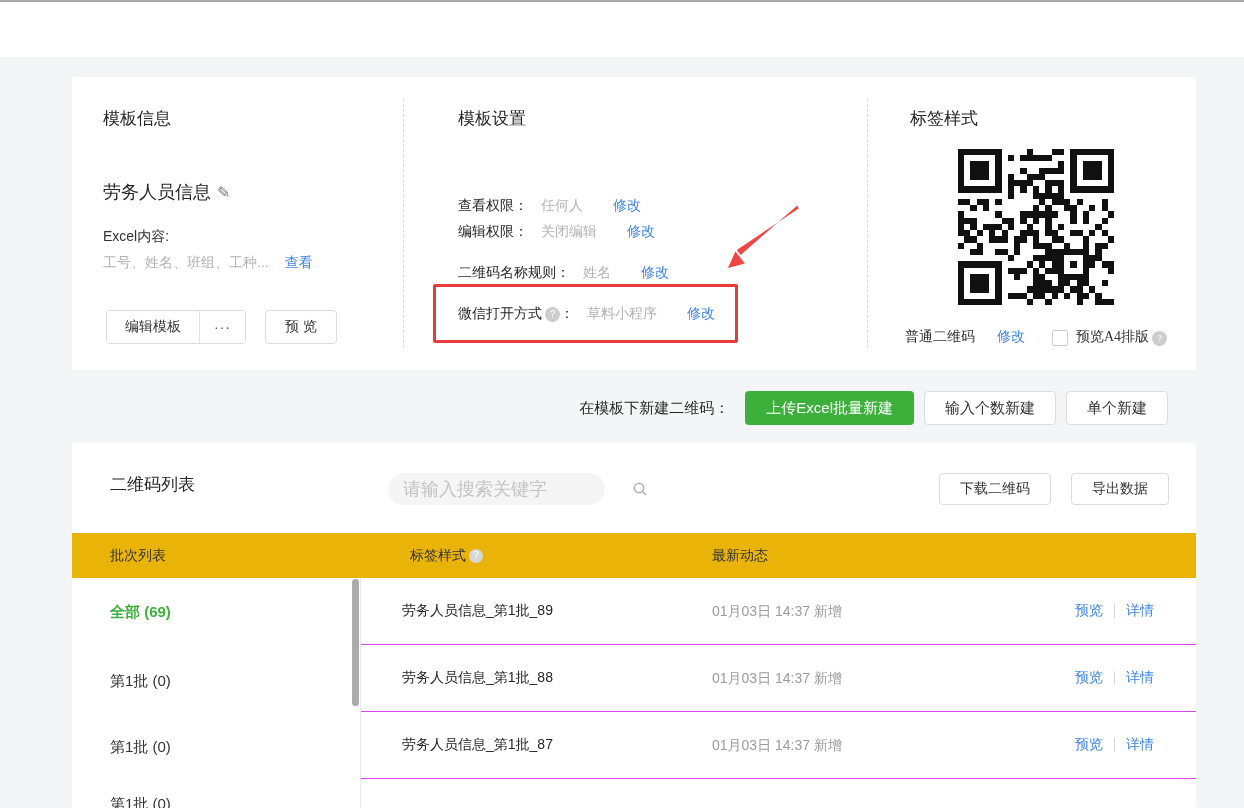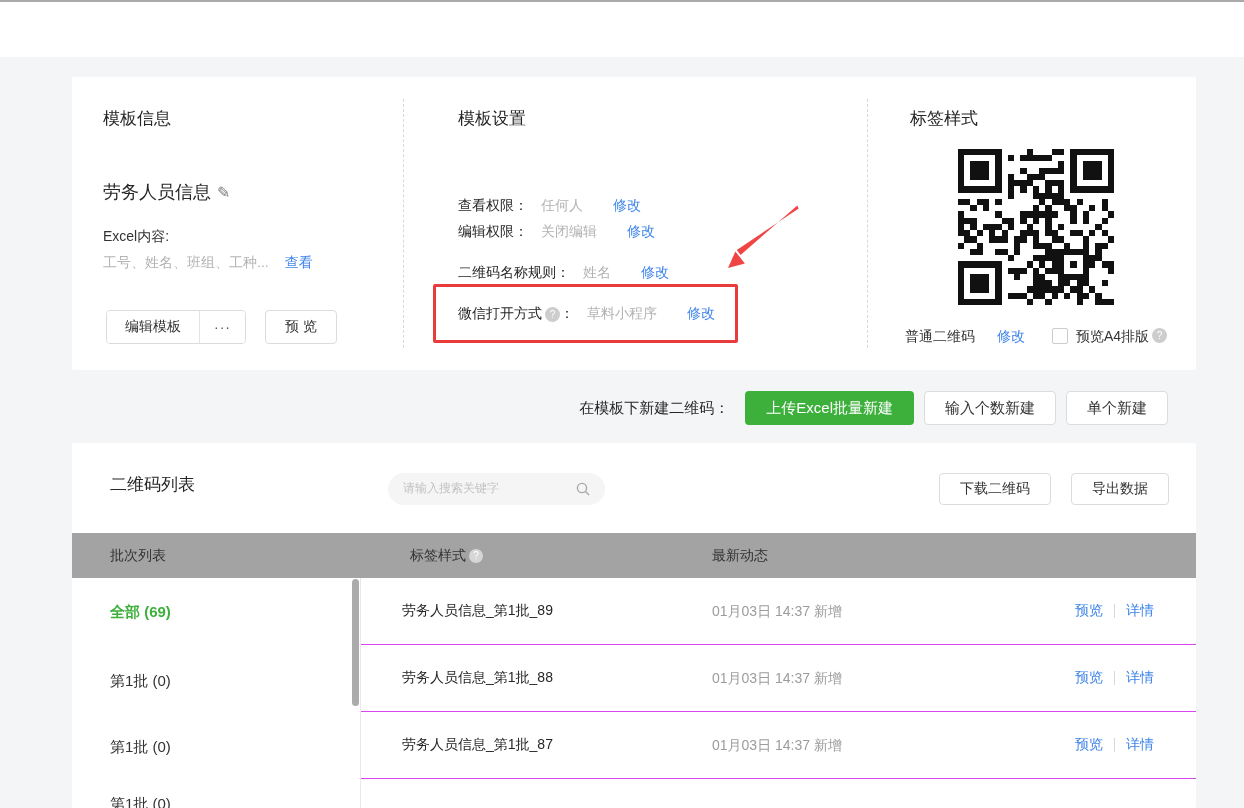--- a/index.html
+++ b/index.html
@@ -33,45 +33,45 @@
 
   
   .set-row { position:absolute; left:386px; height:20px; display:flex; align-items:center; white-space:nowrap; }
   .set-row .lbl { color:#262626; }
   .set-row .val { color:#b3b3b3; margin-left:13px; }
   .set-row .act { color:#3e84e9; margin-left:30px; cursor:pointer; }
   .help { display:inline-flex; align-items:center; justify-content:center; width:15px; height:15px; border-radius:50%; background:#cdcdcd; color:#fff; font-size:10px; margin-left:3px; cursor:pointer; flex:none; }
 
   
   .qr-box { position:absolute; left:878px; top:64px; width:172px; height:172px; background:#fff; display:flex; align-items:center; justify-content:center; }
-  .label-row { position:absolute; left:833px; top:251px; display:flex; align-items:flex-start; white-space:nowrap; }
+  .label-row { position:absolute; left:833px; top:251px; display:flex; align-items:flex-end; white-space:nowrap;font-family:Liberation Serif, serif; }
   .label-row .type { color:#333; }
   .label-row .modify { color:#3e84e9; margin-left:22px; cursor:pointer; }
   .checkbox { width:16px; height:16px; border:1px solid #ccc; border-radius:2px; background:#fff; margin-left:27px; cursor:pointer; flex:none; }
   .label-row .a4 { color:#333; margin-left:8px; }
 
   
   .red-box { position:absolute; left:433px; top:284px; width:305px; height:59px; border:3px solid #e83b3b; border-radius:2px; z-index:5; pointer-events:none; }
   .arrow-svg { position:absolute; left:712px; top:200px; z-index:5; pointer-events:none; }
 
   
   .create-bar { position:absolute; top:391px; right:76px; height:34px; display:flex; align-items:center; gap:10px; }
   .create-bar .cap { font-size:15px; color:#262626; margin-right:6px; }
   .btn-green { display:inline-flex; align-items:center; justify-content:center; height:34px; padding:0 21px; background:#3db03c; color:#fff; border:none; border-radius:4px; font-size:15px; cursor:pointer; }
   .btn-plain { height:34px; padding:0 20px; font-size:15px; }
 
   
   .search-wrap { position:absolute; left:316px; top:30px; width:217px; height:32px; background:#f5f5f5; border-radius:16px; display:flex; align-items:center; }
-  .search-wrap input { flex:1; height:100%; border:none; outline:none; background:transparent; padding:0 6px 0 15px; font-size:12px; color:#666; font-family:Liberation Mono, monospace; }
+  .search-wrap input { flex:1; height:100%; border:none; outline:none; background:transparent; padding:0 6px 0 15px; font-size:18px; color:#666; font-family:Liberation Serif, serif; }
   .search-wrap input::placeholder { color:#c3c3c3; }
   .search-icon { width:30px; display:flex; align-items:center; cursor:pointer; }
   .hdr-btns { position:absolute; right:27px; top:30px; display:flex; gap:20px; }
   .btn-sm { height:32px; padding:0 20px; }
 
-  .thead { position:absolute; left:0; top:90px; width:1124px; height:45px; background:#a3a3a3; }
+  .thead { position:absolute; left:0; top:90px; width:1124px; height:45px; background:#eab308; }
   .thead .c { position:absolute; top:0; line-height:45px; color:#333; display:flex; align-items:center; height:45px; }
   .c-batch { left:38px; } .c-name { left:338px; } .c-act { left:640px; }
 
   .col-divider { position:absolute; left:288px; top:135px; width:1px; height:230px; background:#e8e8e8; }
   .scroll-thumb { position:absolute; left:280px; top:136px; width:7px; height:127px; background:#ababab; border-radius:4px; cursor:grab; }
 
   .batch-item { position:absolute; left:38px; height:20px; font-size:15px; color:#333; cursor:pointer; white-space:nowrap; }
   .batch-item.active { color:#3db03c; font-weight:bold; }
   .b0 { top:160px; } .b1 { top:229px; } .b2 { top:295px; } .b3 { top:352px; }
 

